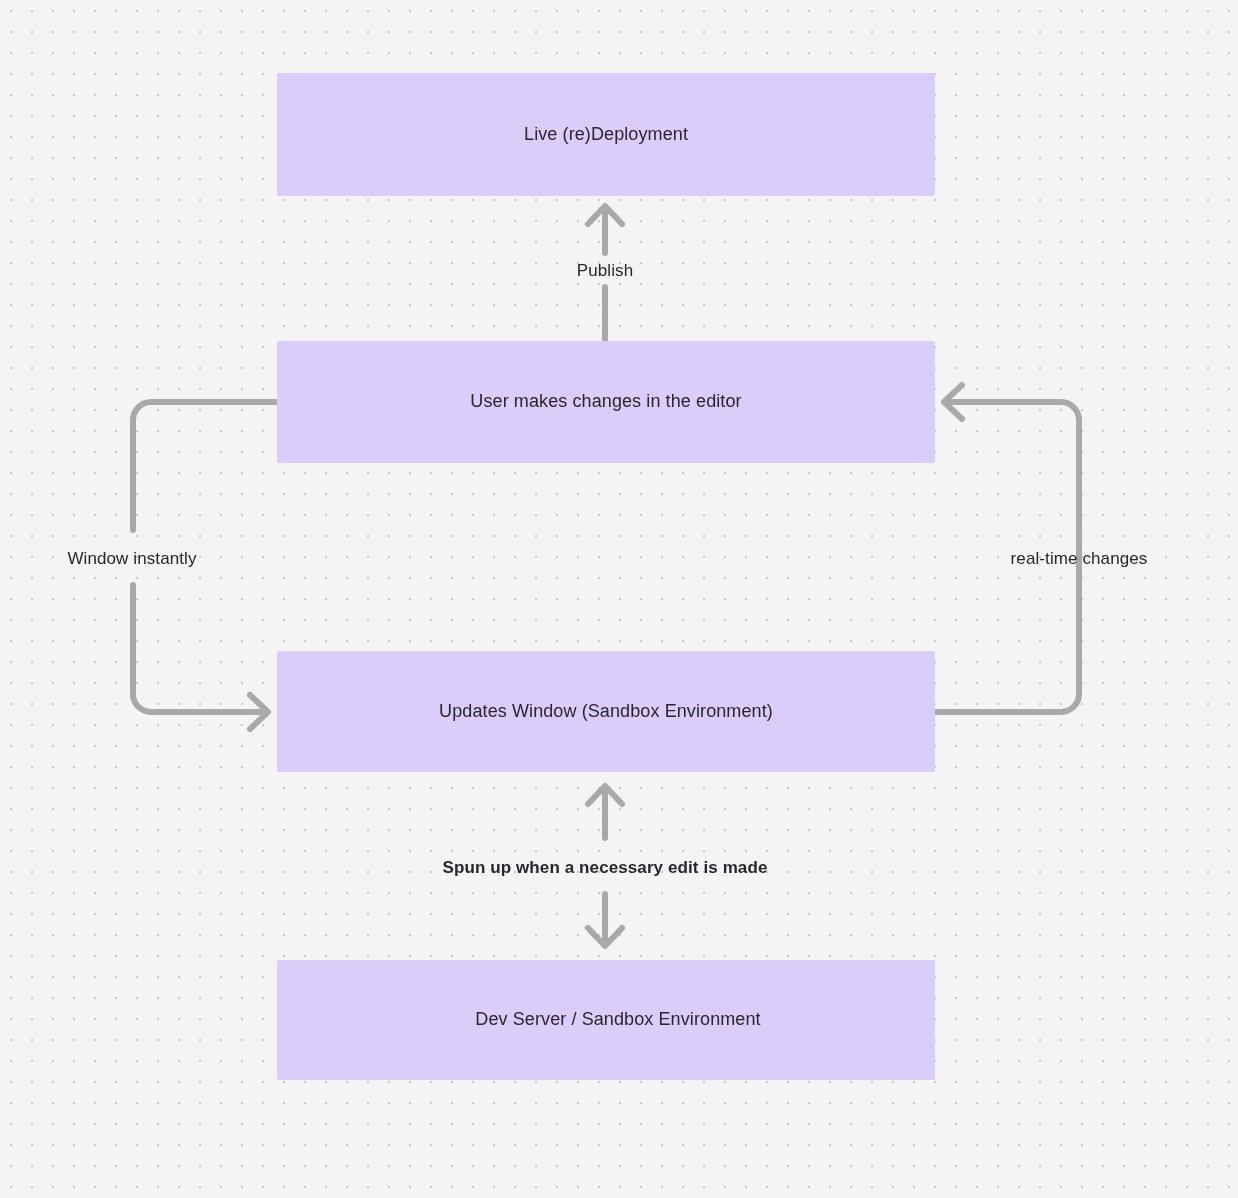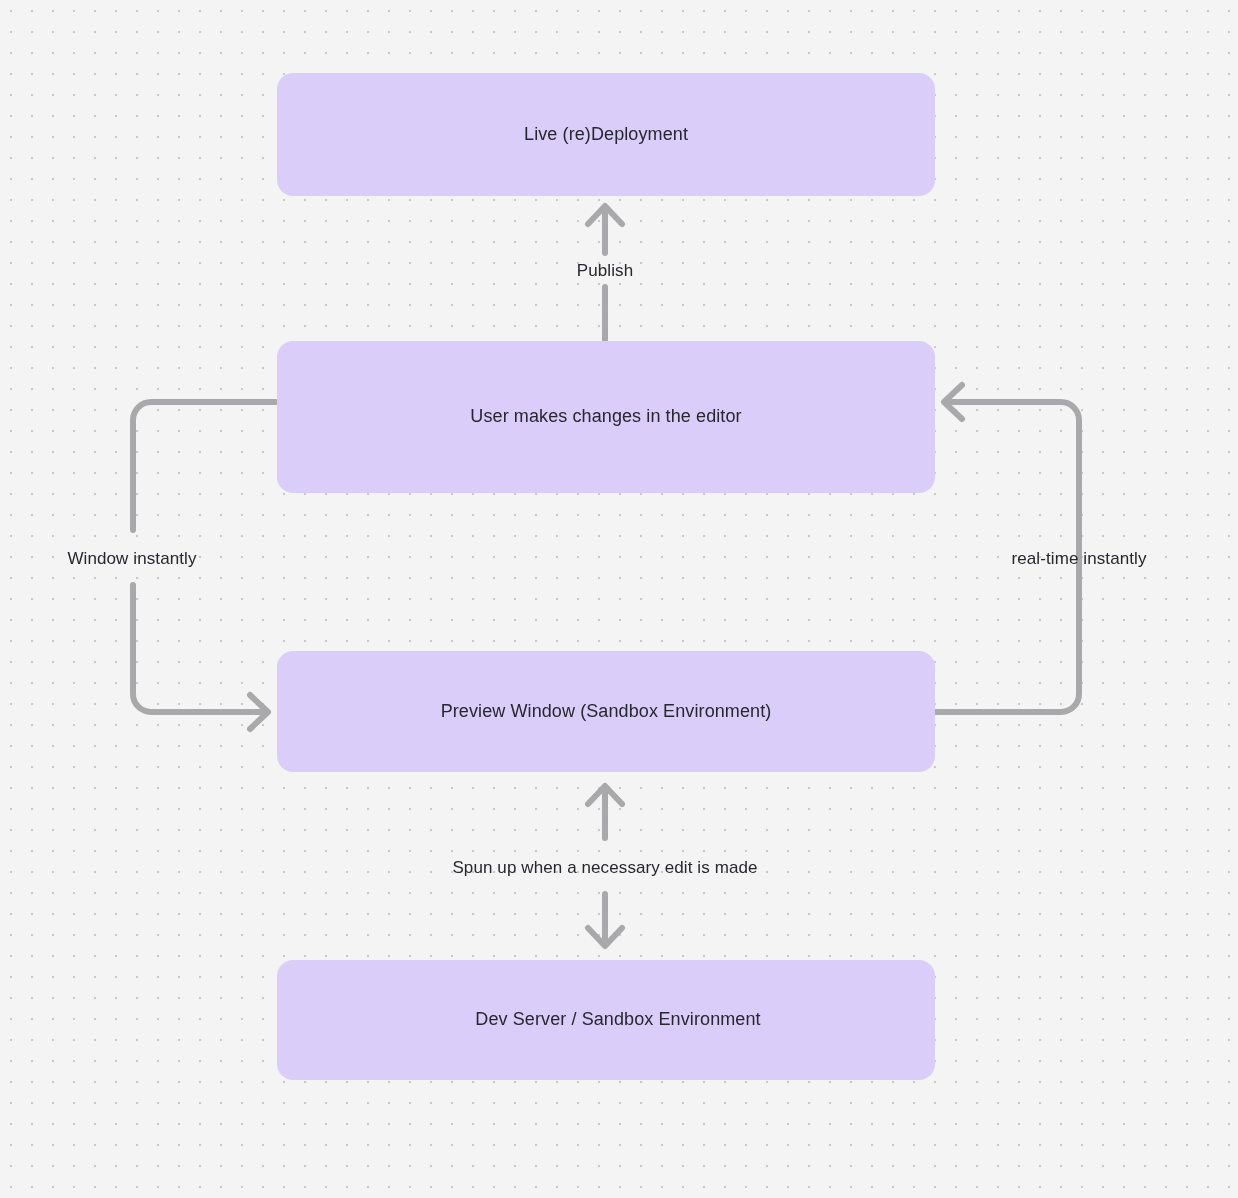--- a/index.html
+++ b/index.html
@@ -25,21 +25,21 @@
     width: 1238px;
     height: 1198px;
     pointer-events: none;
   }
   .node {
     position: absolute;
     display: flex;
     align-items: center;
     justify-content: center;
     background: #dbcdf9;
-    border-radius: 16px;
+    border-radius: 2px;
     box-sizing: border-box;
   }
   .node-label {
     font-size: 18px;
     color: #27272e;
     letter-spacing: 0.1px;
     line-height: 1.2;
     text-align: center;
     white-space: nowrap;
   }
@@ -89,33 +89,33 @@
         <path d="M588,928 L605,946 L622,928"></path>
       </g>
 
     </g>
   </svg>
 
   <div class="node" style="left:277px; top:73px; width:658px; height:123px;">
     <span class="node-label">Live (re)Deployment</span>
   </div>
 
-  <div class="node" style="left:277px; top:341px; width:658px; height:152px;">
+  <div class="node" style="left:277px; top:341px; width:658px; height:122px;">
     <span class="node-label">User makes changes in the editor</span>
   </div>
 
   <div class="node" style="left:277px; top:651px; width:658px; height:121px;">
-    <span class="node-label">Preview Window (Sandbox Environment)</span>
+    <span class="node-label">Updates Window (Sandbox Environment)</span>
   </div>
 
   <div class="node" style="left:277px; top:960px; width:658px; height:120px;padding-left:24px;">
     <span class="node-label">Dev Server / Sandbox Environment</span>
   </div>
 
   <div class="edge-label center" style="left:605px; top:270px;">Publish</div>
 
   <div class="edge-label center" style="left:132px; top:558px;">Window instantly</div>
 
-  <div class="edge-label center" style="left:1079px; top:558px;">real-time instantly</div>
+  <div class="edge-label center" style="left:1079px; top:558px;">real-time changes</div>
 
-  <div class="edge-label center" style="left:605px; top:867px;">Spun up when a necessary edit is made</div>
+  <div class="edge-label center" style="left:605px; top:867px;font-weight:bold;">Spun up when a necessary edit is made</div>
 
 </div>
 
 </body></html>

